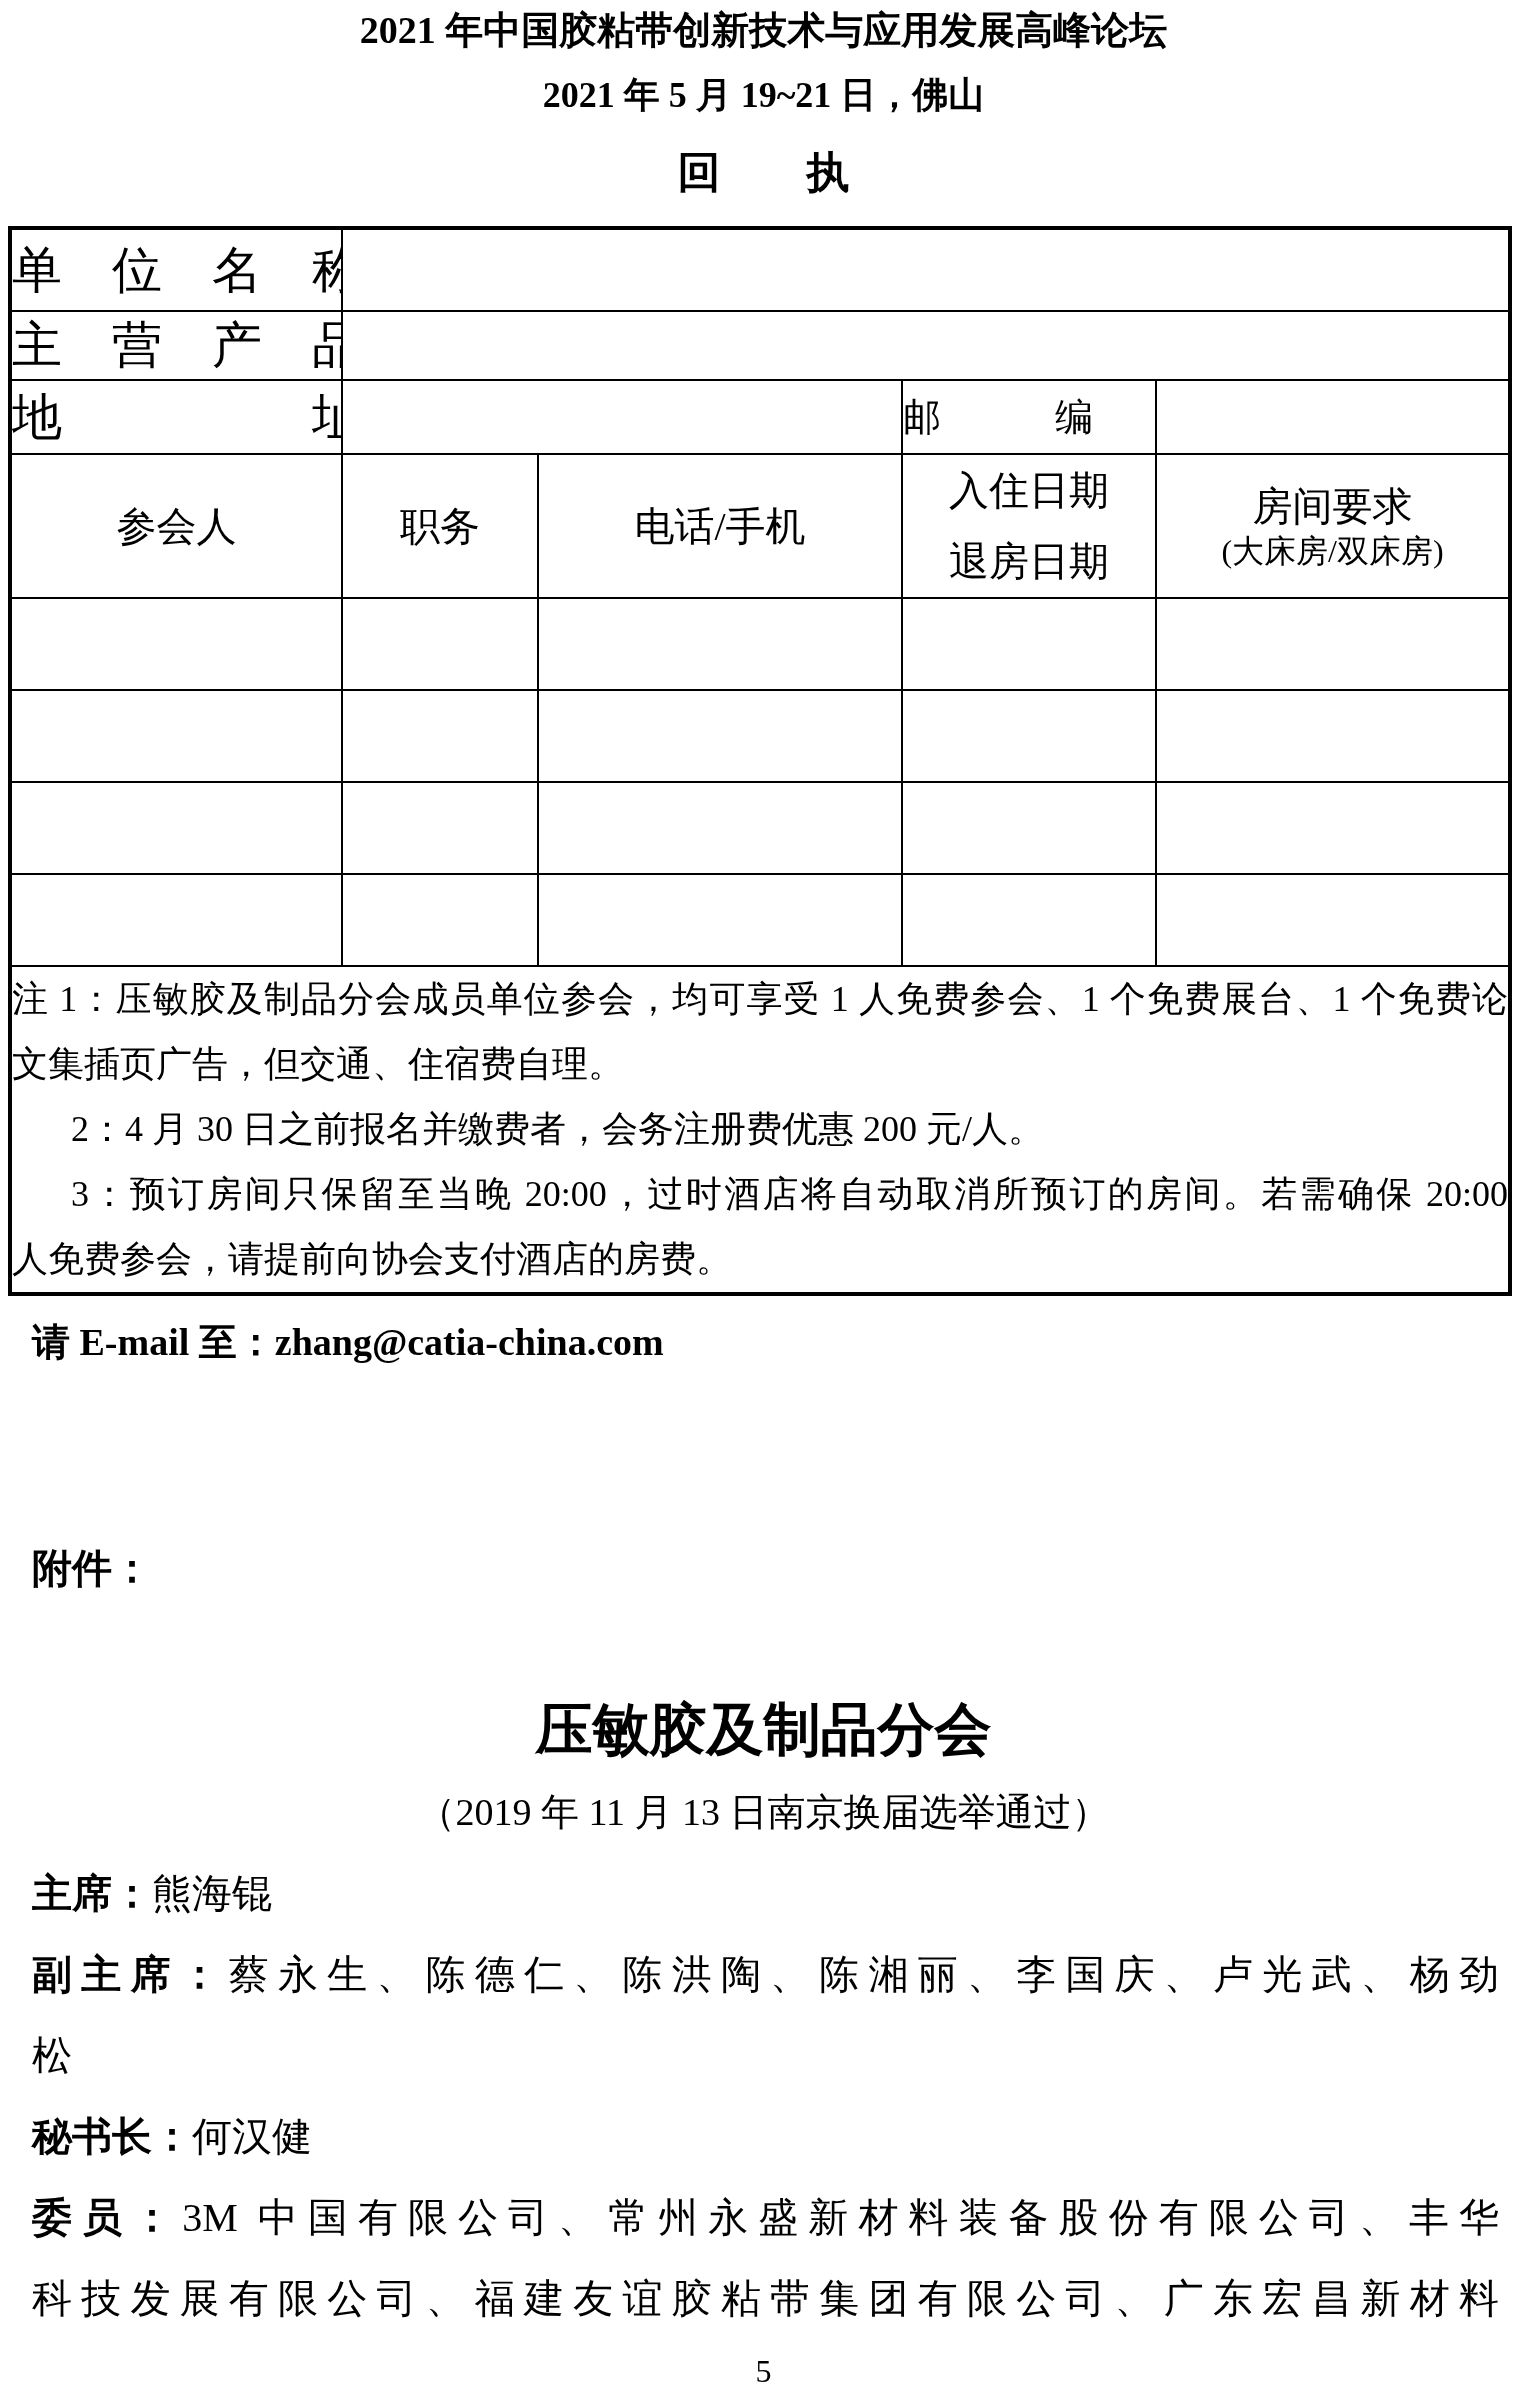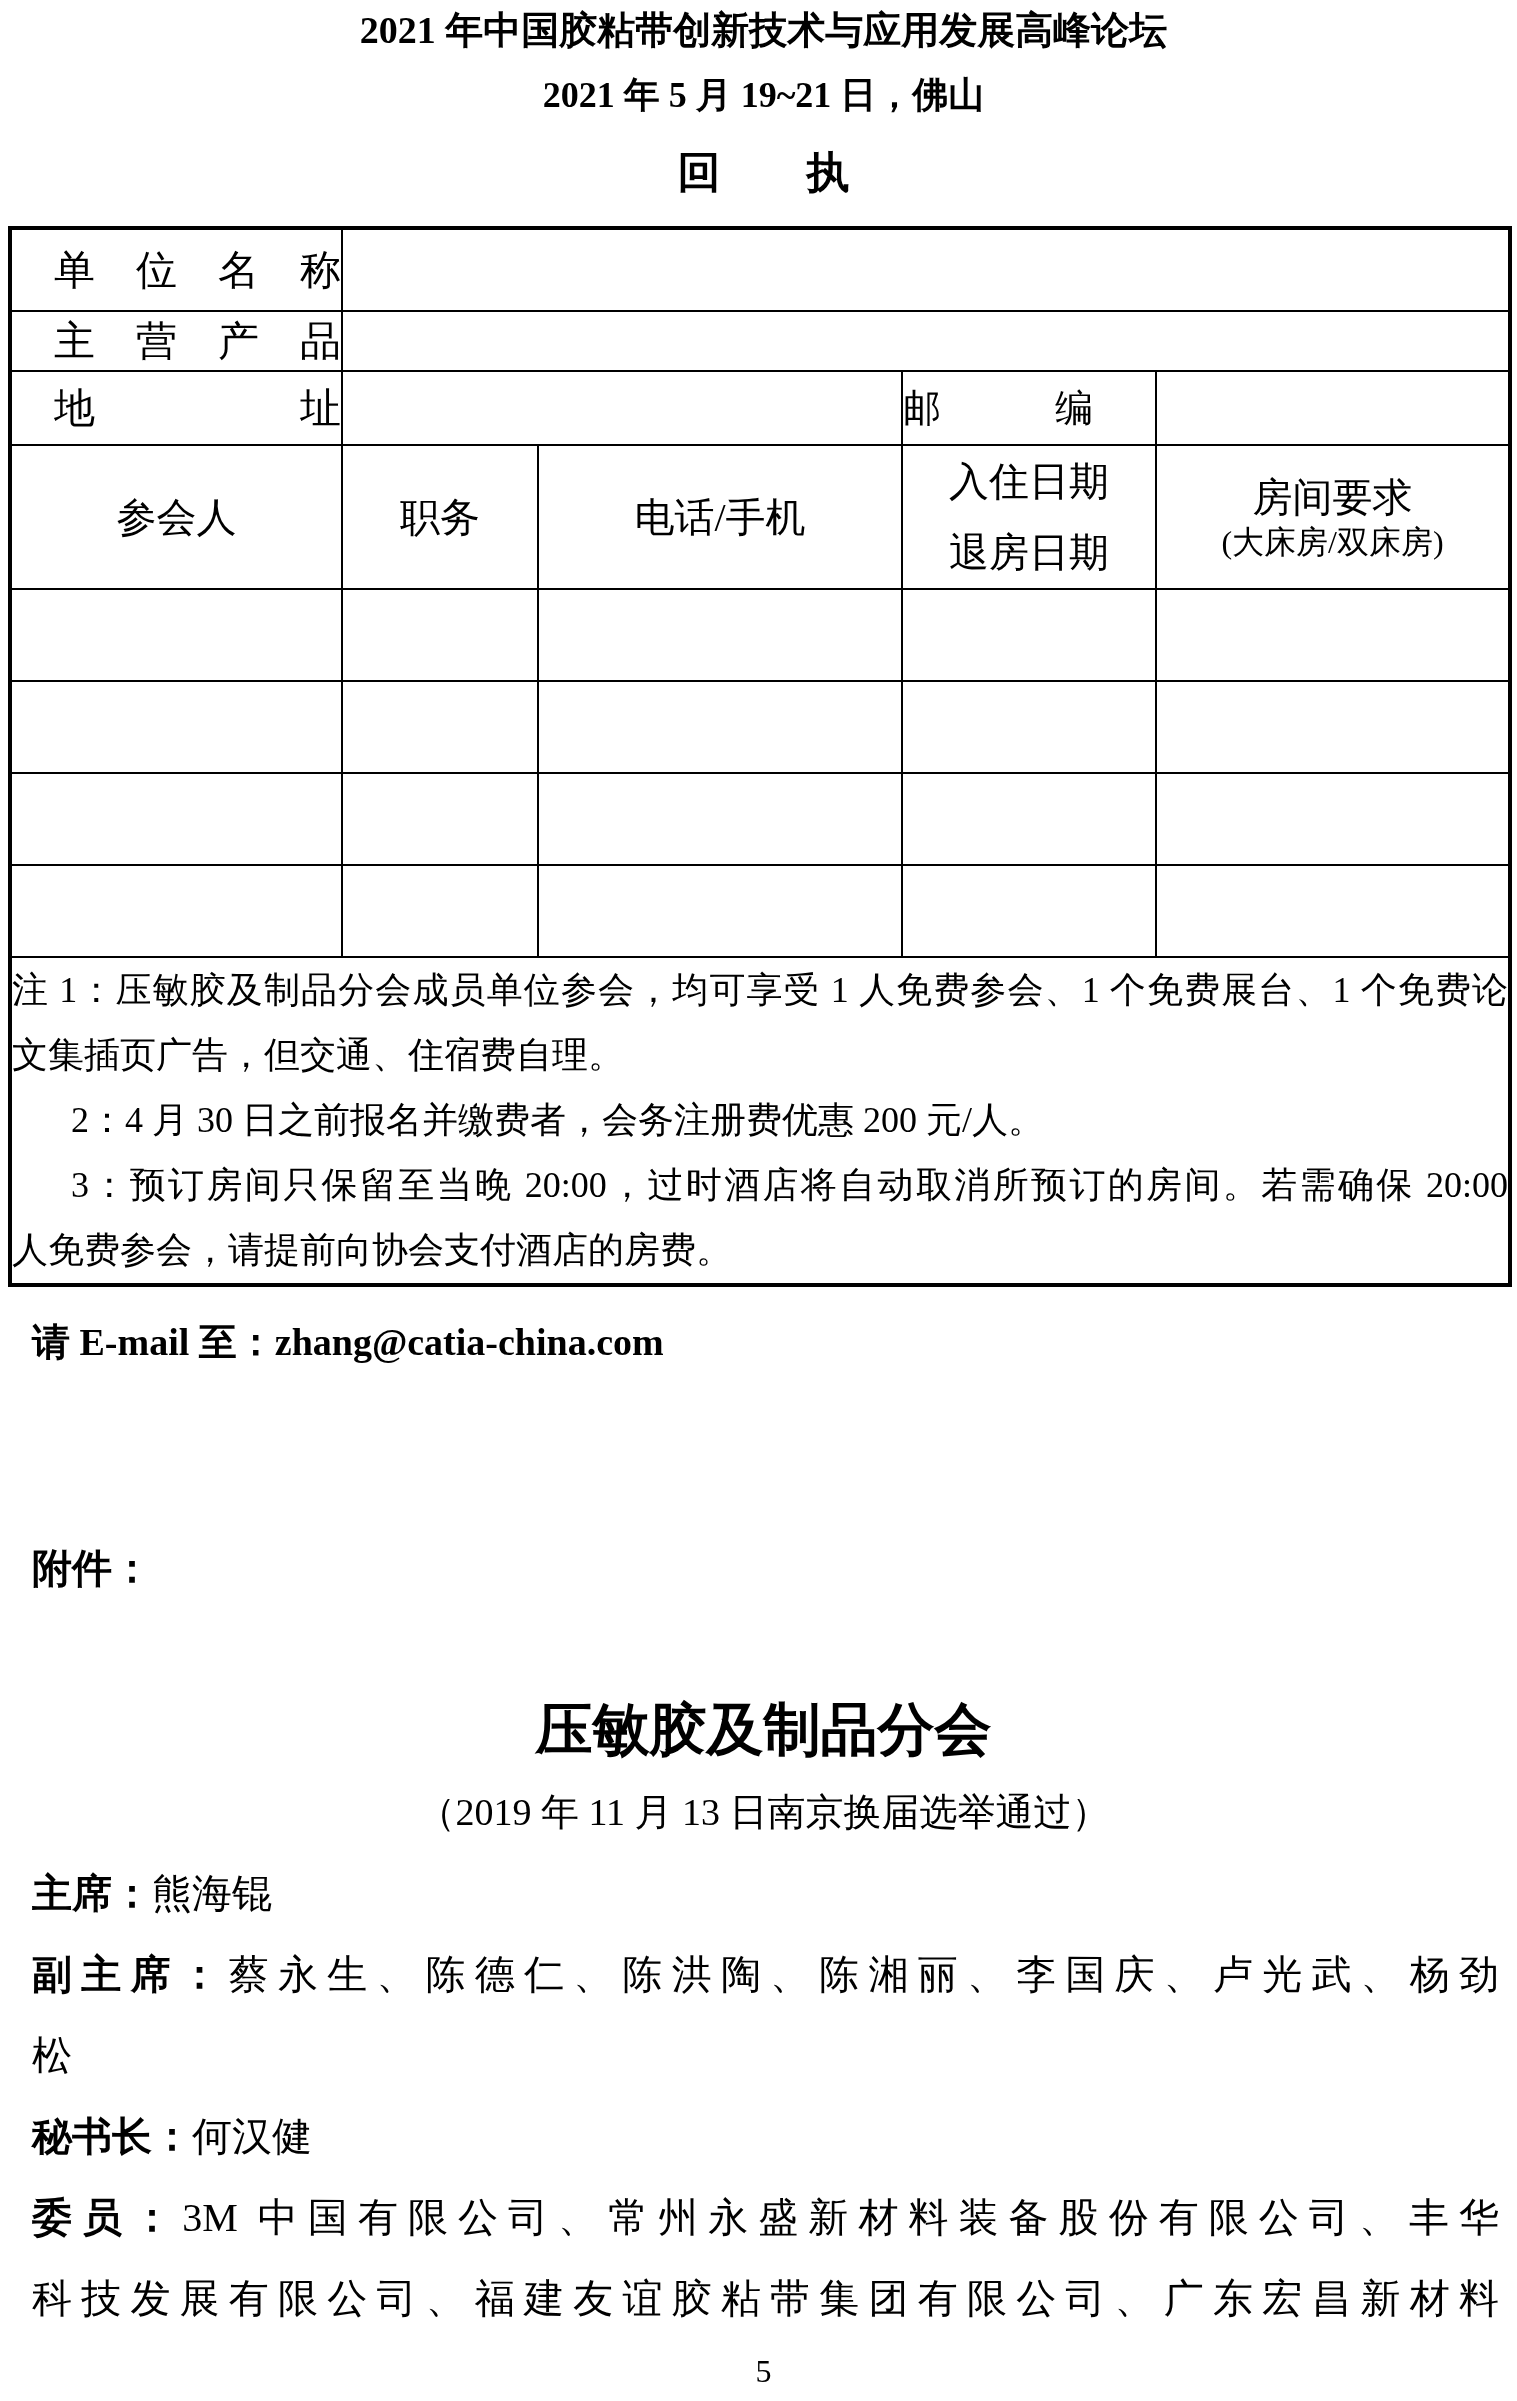--- a/index.html
+++ b/index.html
@@ -27,21 +27,21 @@
     border:4px solid #000;
   }
   table.reg td { border:2.4px solid #000; padding:0; vertical-align:middle; overflow:hidden; }
 
   tr.r-company  { height:83px; }
   tr.r-products { height:60px; }
   tr.r-address  { height:74px; }
   tr.r-header   { height:136px; }
   tr.r-empty    { height:92px; }
 
-  .label-cell  { font-size:41px; padding:0 30px; text-align:right; white-space:pre; }
+  .label-cell  { font-size:50px; padding:0 30px; text-align:right; white-space:pre; }
   .postal-cell { font-size:38px; padding:0 30px; text-align:left; white-space:pre; }
   .header-cell { font-size:40px; text-align:center; }
   .checkin-cell{ white-space:pre-line; line-height:71px;border-radius:15px; }
   .room-main   { font-size:40px; line-height:49px; }
   .room-sub    { font-size:32px; line-height:40px; }
 
   td.notes-cell {
     vertical-align:top;
     text-align:left;
     padding:19px 24px 4.8px 24px;

